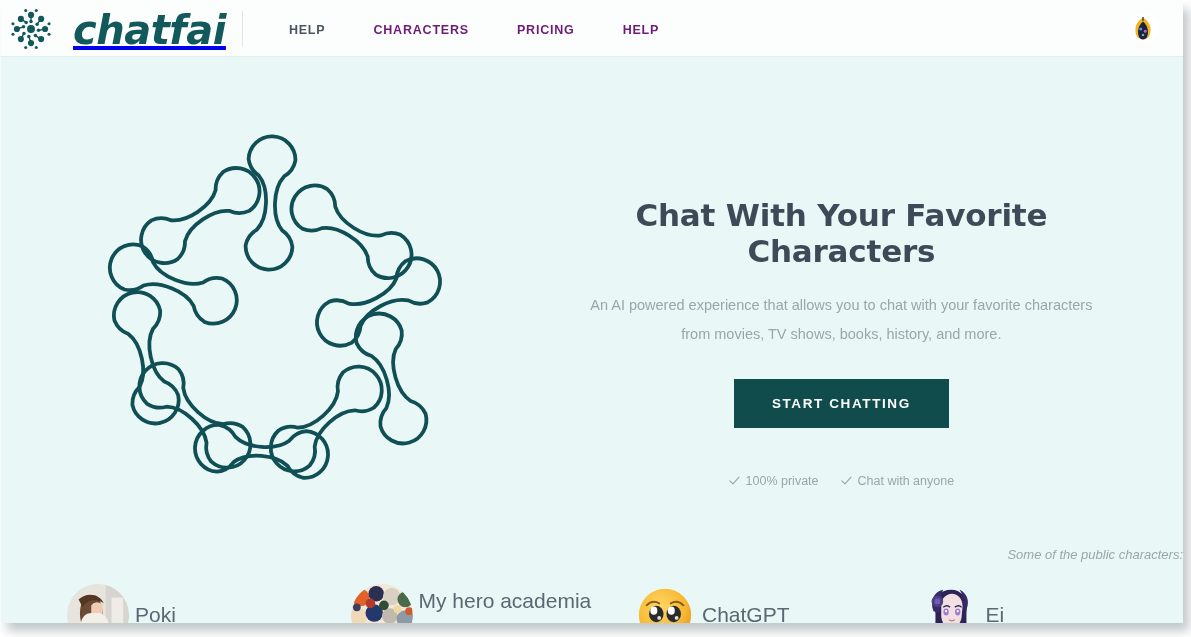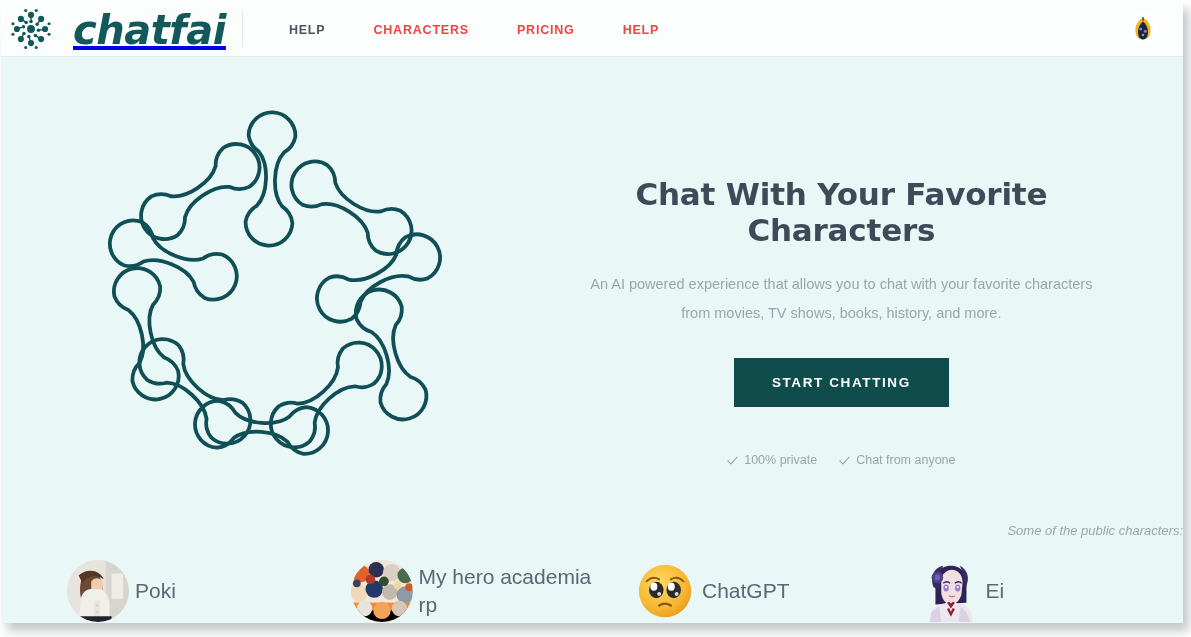--- a/index.html
+++ b/index.html
@@ -64,21 +64,21 @@
     align-items: center;
     gap: 0px;
     list-style: none;
     margin: 0;
     padding: 0;
   }
   .nav-link {
     font-size: 12.5px;
     letter-spacing: 0.8px;
     font-weight: 600;
-    color: #ef4444;
+    color: #701a75;
     text-decoration: none;
     padding: 6px 24px;
     cursor: pointer;
     white-space: nowrap;
   }
   .nav-link.active { color: #4a5560; }
   .nav-spacer { flex: 1 1 auto; }
   .user-avatar {
     width: 30px;
     height: 30px;
@@ -86,22 +86,22 @@
     margin-right: 25px;
     overflow: hidden;
     display: block;
     cursor: pointer;
     background: #ffffff;
   }
 
   
   .hero {
     display: flex;
-    align-items: flex-end;
-    padding-top: 22px;
+    align-items: center;
+    padding-top: 46px;
   }
   .hero-art-col {
     width: 545px;
     display: flex;
     justify-content: center;
     padding-top: 28px;
   }
   .hero-art { width: 375px; height: 360px; display: block; }
 
   .hero-copy {
@@ -311,21 +311,21 @@
         <span class="feature">
           <svg class="check-icon" viewBox="0 0 12 12">
             <path d="M1 6.4 L4.3 9.6 L11 2.4" fill="none" stroke="#9aa6ad" stroke-width="1.25" stroke-linecap="round" stroke-linejoin="round"></path>
           </svg>
           <span>100% private</span>
         </span>
         <span class="feature">
           <svg class="check-icon" viewBox="0 0 12 12">
             <path d="M1 6.4 L4.3 9.6 L11 2.4" fill="none" stroke="#9aa6ad" stroke-width="1.25" stroke-linecap="round" stroke-linejoin="round"></path>
           </svg>
-          <span>Chat from anyone</span>
+          <span>Chat with anyone</span>
         </span>
       </div>
     </div>
   </div>
 
   <div class="public-label">Some of the public characters:</div>
 
   <div class="char-row">
 
     <div class="char-item">

